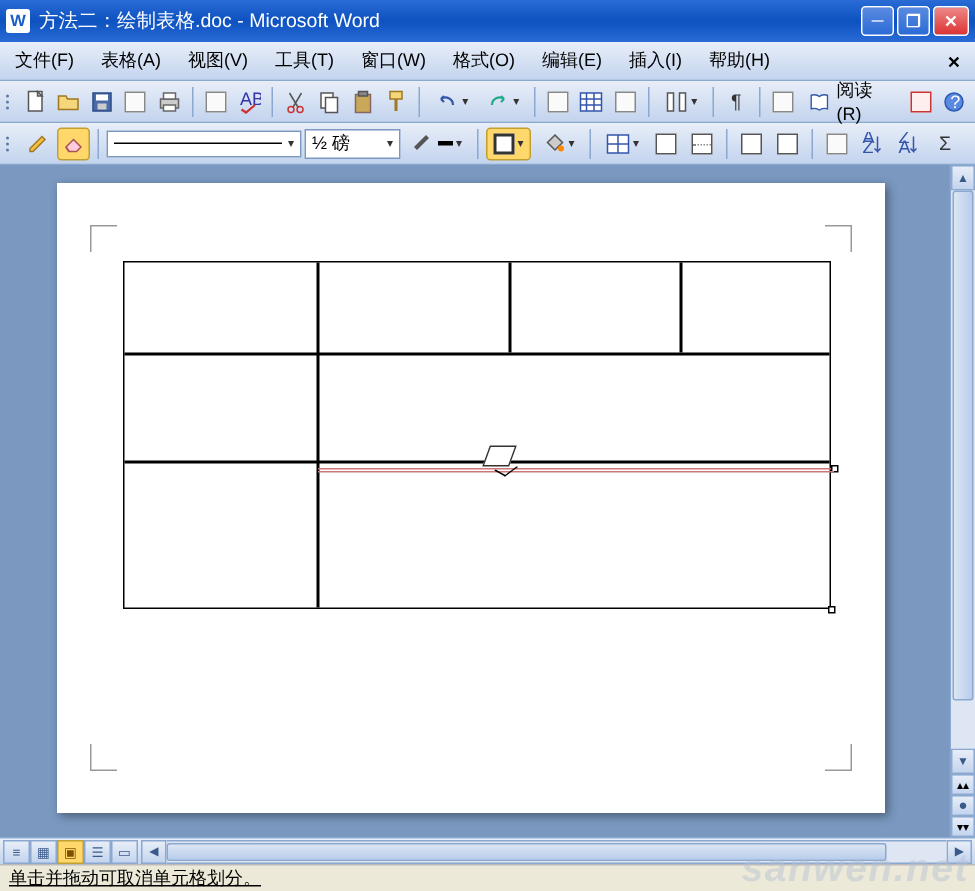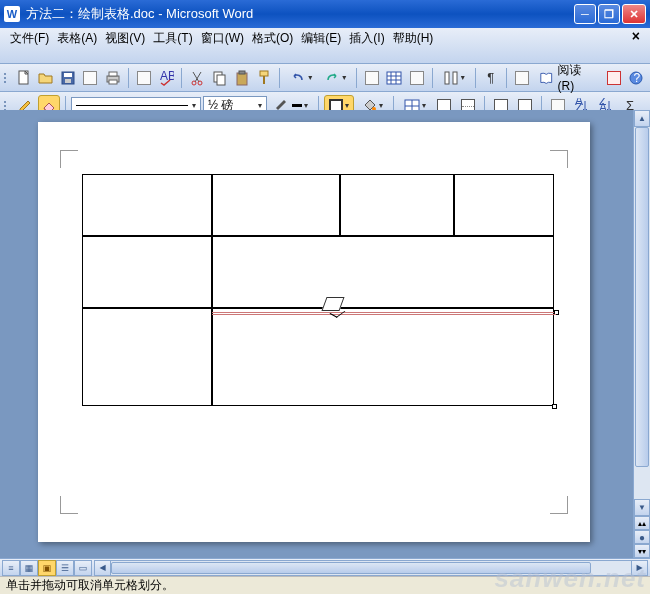--- a/index.html
+++ b/index.html
@@ -7,21 +7,21 @@
 
 .titlebar { height: 28px; background: linear-gradient(to bottom, #2a6bd6 0%, #0d52c0 50%, #2a6bd6 100%); display: flex; align-items: center; padding: 0 4px; color: #fff; }
 .titlebar .app-icon { width: 16px; height: 16px; background: #fff; margin-right: 6px; display: flex; align-items: center; justify-content: center; color: #1a5dc7; font-weight: bold; font-size: 11px; border-radius: 2px; }
 .titlebar .title { flex: 1; font-weight: normal; font-size: 13px; }
 .win-btns { display: flex; gap: 2px; }
 .win-btn { width: 22px; height: 20px; border: 1px solid #fff; border-radius: 3px; display: flex; align-items: center; justify-content: center; color: #fff; font-weight: bold; font-size: 11px; }
 .win-btn.min { background: linear-gradient(#5a8ae0, #2a6bd6); }
 .win-btn.max { background: linear-gradient(#5a8ae0, #2a6bd6); }
 .win-btn.close { background: linear-gradient(#e88, #d33); width: 24px; }
 
-.menubar { height: 36px; background: linear-gradient(#e8eef8, #c3d4ee); border-bottom: 1px solid #8aa8d0; display: flex; padding: 0 6px; }
+.menubar { height: 26px; background: linear-gradient(#e8eef8, #c3d4ee); border-bottom: 1px solid #8aa8d0; display: flex; align-items: center; padding: 0 6px; gap: 10px; }
 .menubar .menu-item { color: #000; cursor: default; padding: 2px 4px; }
 .menubar .close-doc { margin-left: auto; color: #000; font-size: 14px; font-weight: bold; padding: 0 4px; }
 
 .toolbar { height: 28px; background: linear-gradient(#e8eef8, #c3d4ee); border-bottom: 1px solid #8aa8d0; display: flex; align-items: center; padding: 0 4px; gap: 2px; }
 .tb-grip { width: 6px; height: 22px; display: flex; flex-direction: column; justify-content: center; gap: 2px; margin-right: 2px; }
 .tb-grip span { width: 2px; height: 2px; background: #5a7aa8; border-radius: 50%; }
 .tb-btn { width: 22px; height: 22px; display: flex; align-items: center; justify-content: center; border: 1px solid transparent; border-radius: 3px; }
 .tb-btn svg { width: 16px; height: 16px; }
 .tb-sep { width: 1px; height: 20px; background: #8aa8d0; margin: 0 3px; }
 .tb-btn.active { background: #ffd76a; border-color: #c0a030; }
@@ -69,21 +69,21 @@
 
 .bottombar { position: absolute; bottom: 18px; left: 0; right: 0; height: 18px; background: linear-gradient(#e8eef8, #c3d4ee); border-top: 1px solid #8aa8d0; display: flex; align-items: center; }
 .view-btns { display: flex; margin-left: 2px; }
 .view-btn { width: 18px; height: 16px; border: 1px solid #8aa8d0; background: linear-gradient(#e8eef8, #c3d4ee); display: flex; align-items: center; justify-content: center; font-size: 9px; color: #3a5a8a; }
 .view-btn.active { background: #ffd76a; border-color: #c0a030; color: #805000; }
 .hscroll { flex: 1; display: flex; align-items: center; height: 16px; margin: 0 2px; }
 .hscroll .sbtn { width: 17px; height: 16px; background: linear-gradient(#e8eef8, #c3d4ee); border: 1px solid #8aa8d0; display: flex; align-items: center; justify-content: center; font-size: 8px; color: #3a5a8a; }
 .hscroll .track { flex: 1; height: 16px; background: #dde6f2; position: relative; border-top: 1px solid #8aa8d0; border-bottom: 1px solid #8aa8d0; }
 .hscroll .thumb { position: absolute; left: 0; top: 1px; bottom: 1px; width: 480px; background: linear-gradient(#dce6f4, #b8cceb); border: 1px solid #8aa8d0; border-radius: 2px; }
 
-.statusbar { position: absolute; bottom: 0; left: 0; right: 0; height: 18px; background: #ece9d8; display: flex; align-items: center; padding: 0 6px; color: #000; border-top: 1px solid #bbb; }
+.statusbar { position: absolute; bottom: 0; left: 0; right: 0; height: 18px; background: #ece9d8; display: flex; align-items: center; padding: 0 6px; color: #000; border-top: 1px solid #bbb; text-decoration: underline; }
 .watermark { position: absolute; bottom: 0; right: 4px; color: rgba(180,190,210,0.45); font-size: 26px; font-style: italic; font-weight: bold; letter-spacing: 1px; pointer-events: none; }
 
 .color-swatch { width: 10px; height: 3px; background: #000; }
 .border-swatch { box-sizing: border-box; width: 14px; height: 14px; border: 1px solid #555; background: #fff; }
 .border-swatch.outer { border: 2px solid #333; }
 .border-swatch.all::before { content:''; display:block; width:100%; height:50%; border-bottom:1px dotted #888; }
 .icon-generic { width: 14px; height: 14px; background: #fafafa; border: 1px solid #888; }
 </style>
 </head>
 <body>

